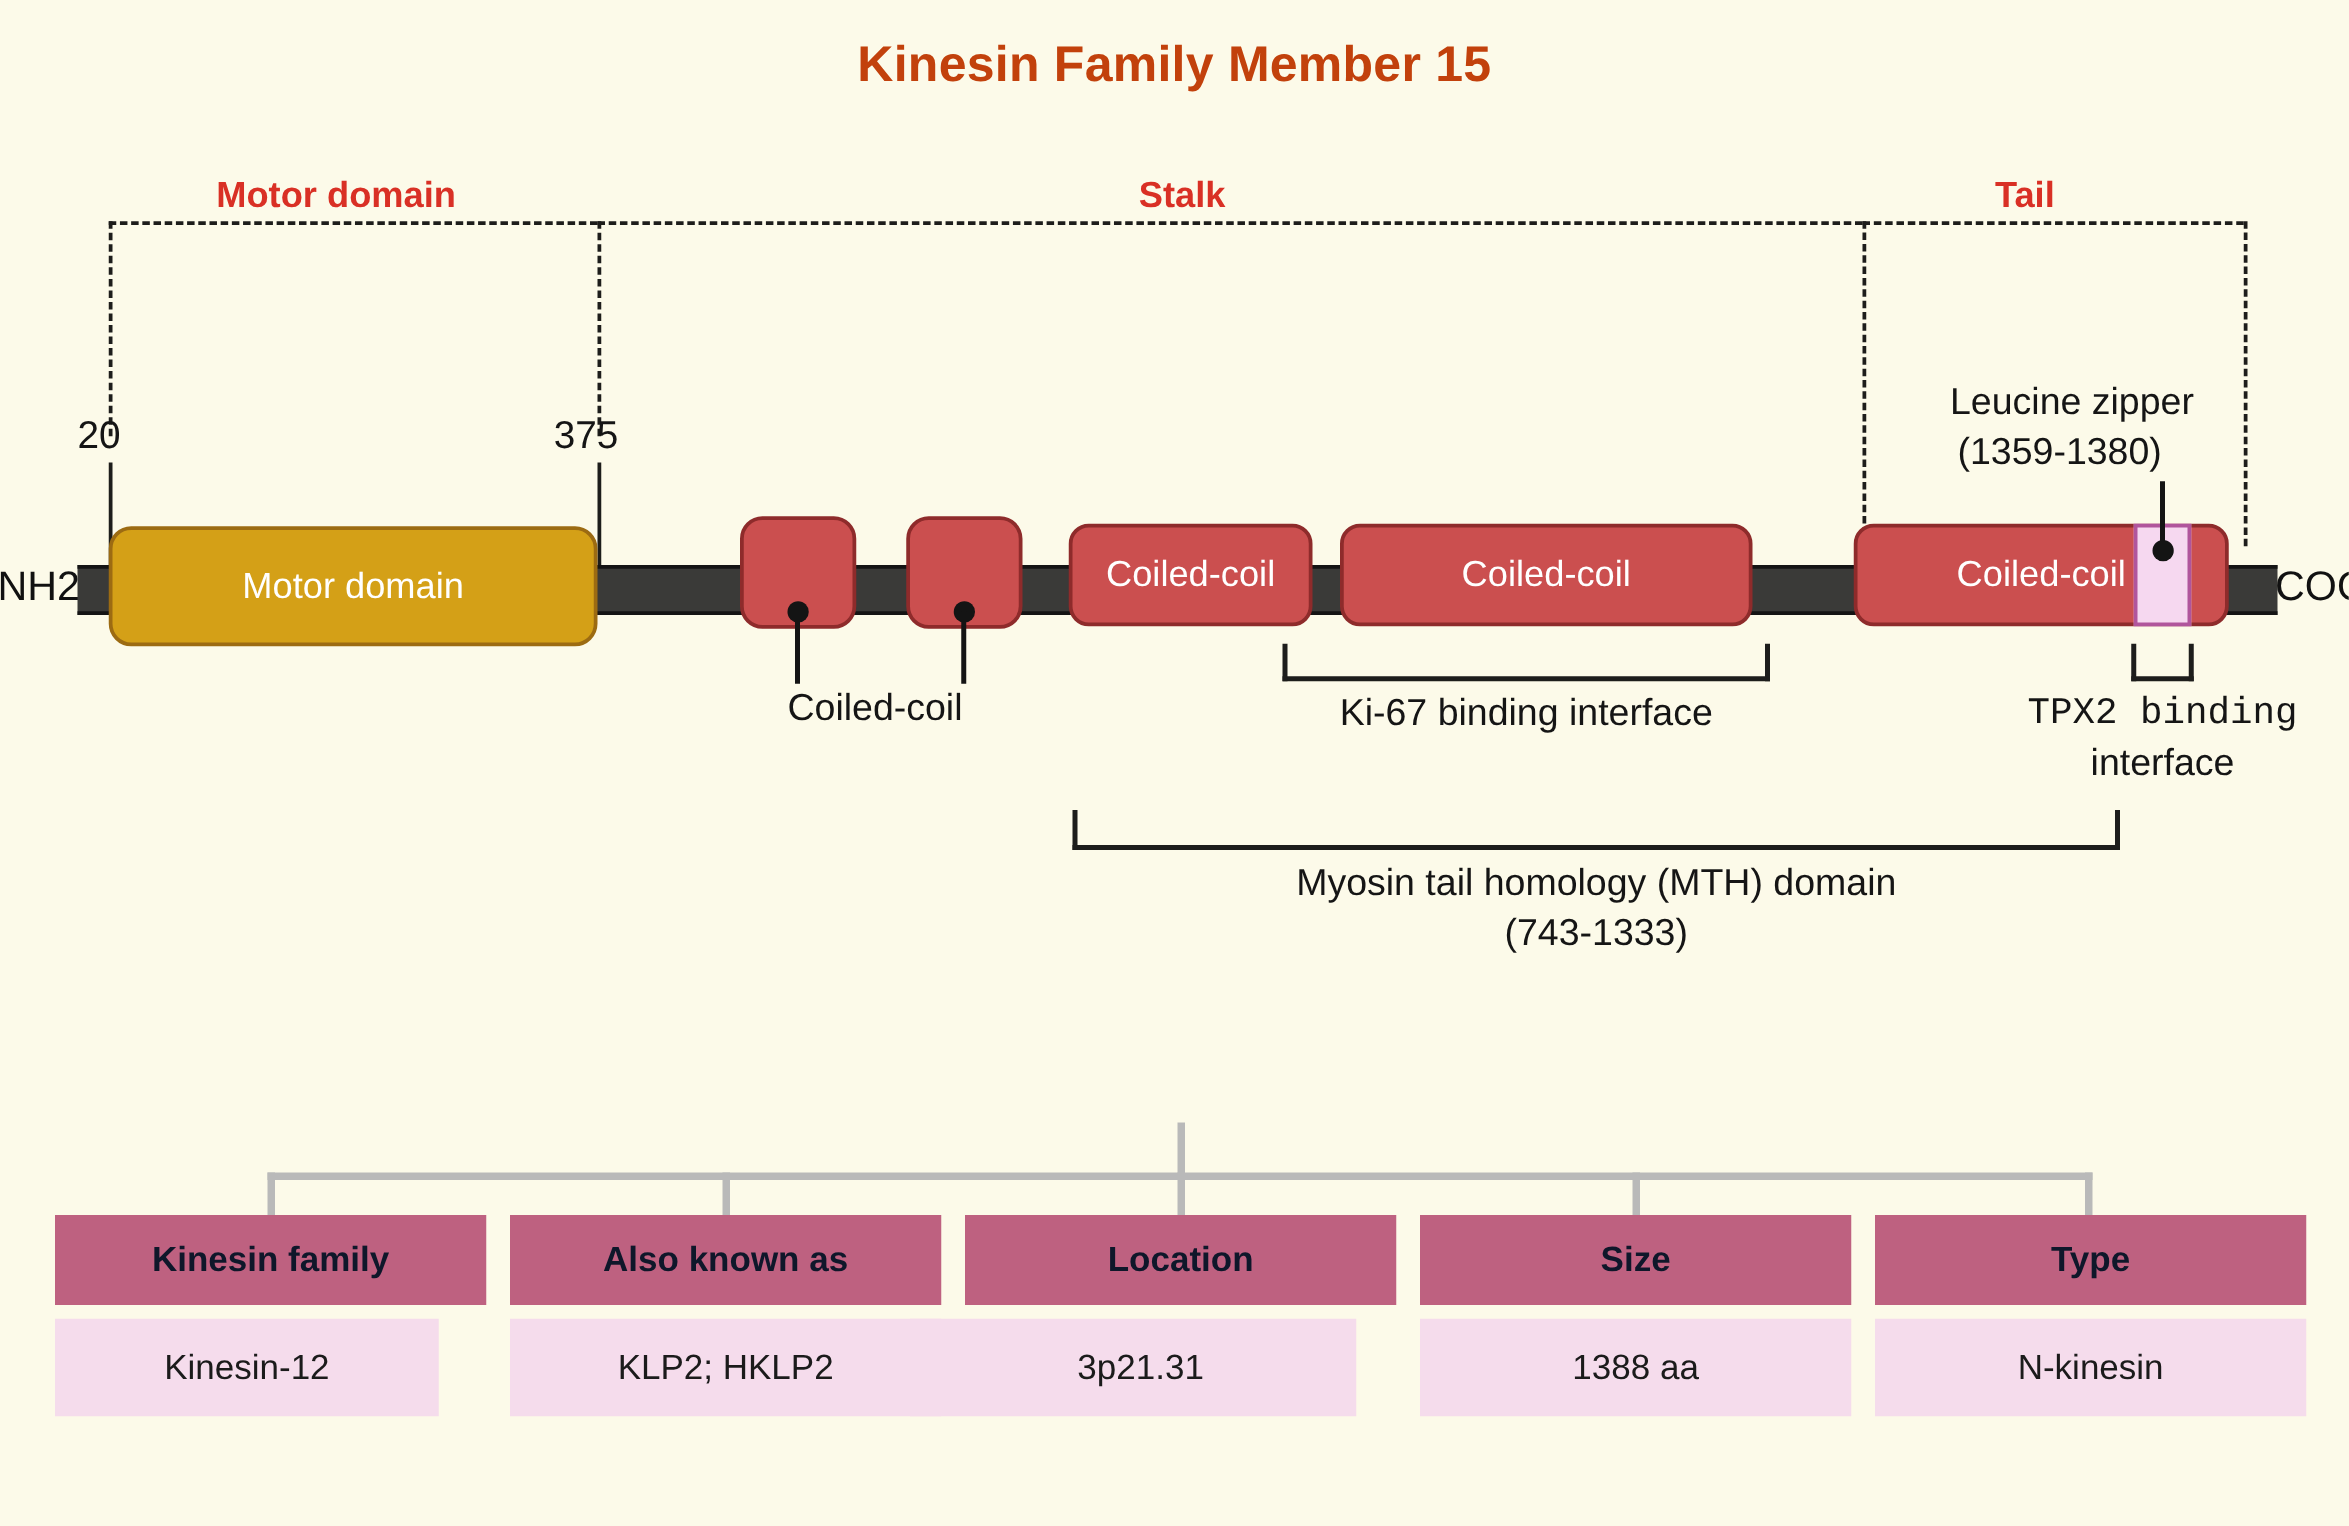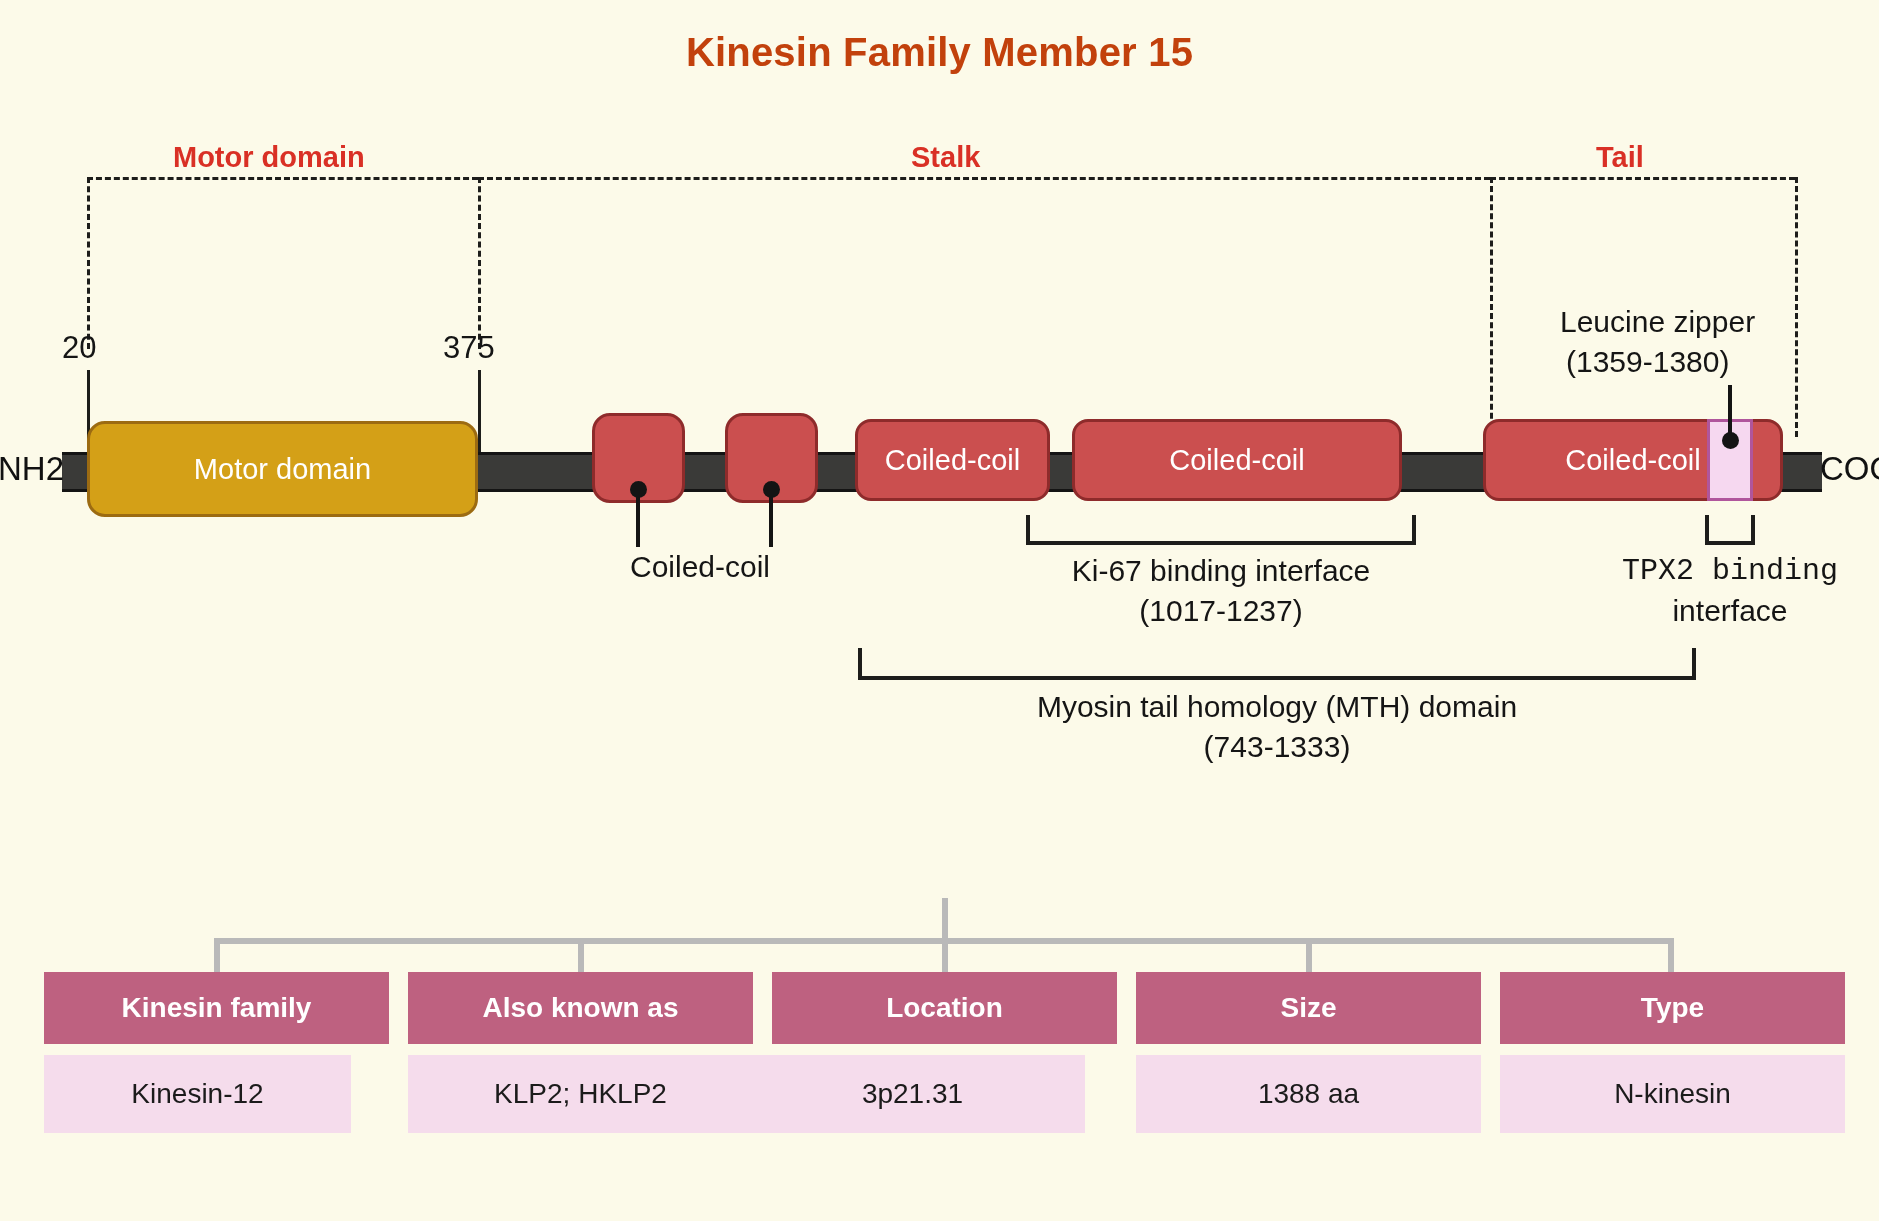--- a/index.html
+++ b/index.html
@@ -64,21 +64,21 @@
     text-align:center;font-size:30px;color:#151515;line-height:1.28;white-space:nowrap;
   }
 
   
   #kif15{
     background:#8B2326;color:#fff;font-size:30px;font-weight:bold;
     display:flex;align-items:center;justify-content:center;
   }
   .connector{background:#B9B9B9;}
   .th{
-    background:#BE6180;color:#ffffff;font-size:28px;font-weight:bold;
+    background:#BE6180;color:#0f172a;font-size:28px;font-weight:bold;
     display:flex;align-items:center;justify-content:center;
   }
   .td{
     background:#F5DCEC;color:#1b1b1b;font-size:28px;
     display:flex;align-items:center;justify-content:center;
   }
 </style>
 </head>
 <body>
 
@@ -127,21 +127,20 @@
   <div class="abs dot" style="left:630px;top:481px;"></div>
   <div class="abs leader" style="left:636px;top:489px;height:58px;"></div>
 
   <div class="abs dot" style="left:763px;top:481px;"></div>
   <div class="abs leader" style="left:769px;top:489px;height:58px;"></div>
 
   <div class="abs cap" style="left:530px;top:548px;width:340px;">Coiled-coil</div>
 
   <div class="abs brk" style="left:1026px;top:515px;width:390px;height:30px;"></div>
   <div class="abs cap" style="left:1021px;top:552px;width:400px;">Ki-67 binding interface</div>
-  <div class="abs cap" style="left:1021px;top:592px;width:400px;">(1017-1237)</div>
 
   <div class="abs cap" style="left:1560px;top:303px;width:400px;text-align:left;">Leucine zipper</div>
   <div class="abs cap" style="left:1566px;top:343px;width:400px;text-align:left;">(1359-1380)</div>
   <div class="abs leader" style="left:1728px;top:385px;height:53px;"></div>
   <div class="abs dot" style="left:1722px;top:432px;"></div>
 
   <div class="abs brk" style="left:1705px;top:515px;width:50px;height:30px;"></div>
   <div class="abs cap" style="left:1580px;top:552px;width:300px;font-family:Liberation Mono, monospace;">TPX2 binding</div>
   <div class="abs cap" style="left:1580px;top:592px;width:300px;">interface</div>
 

